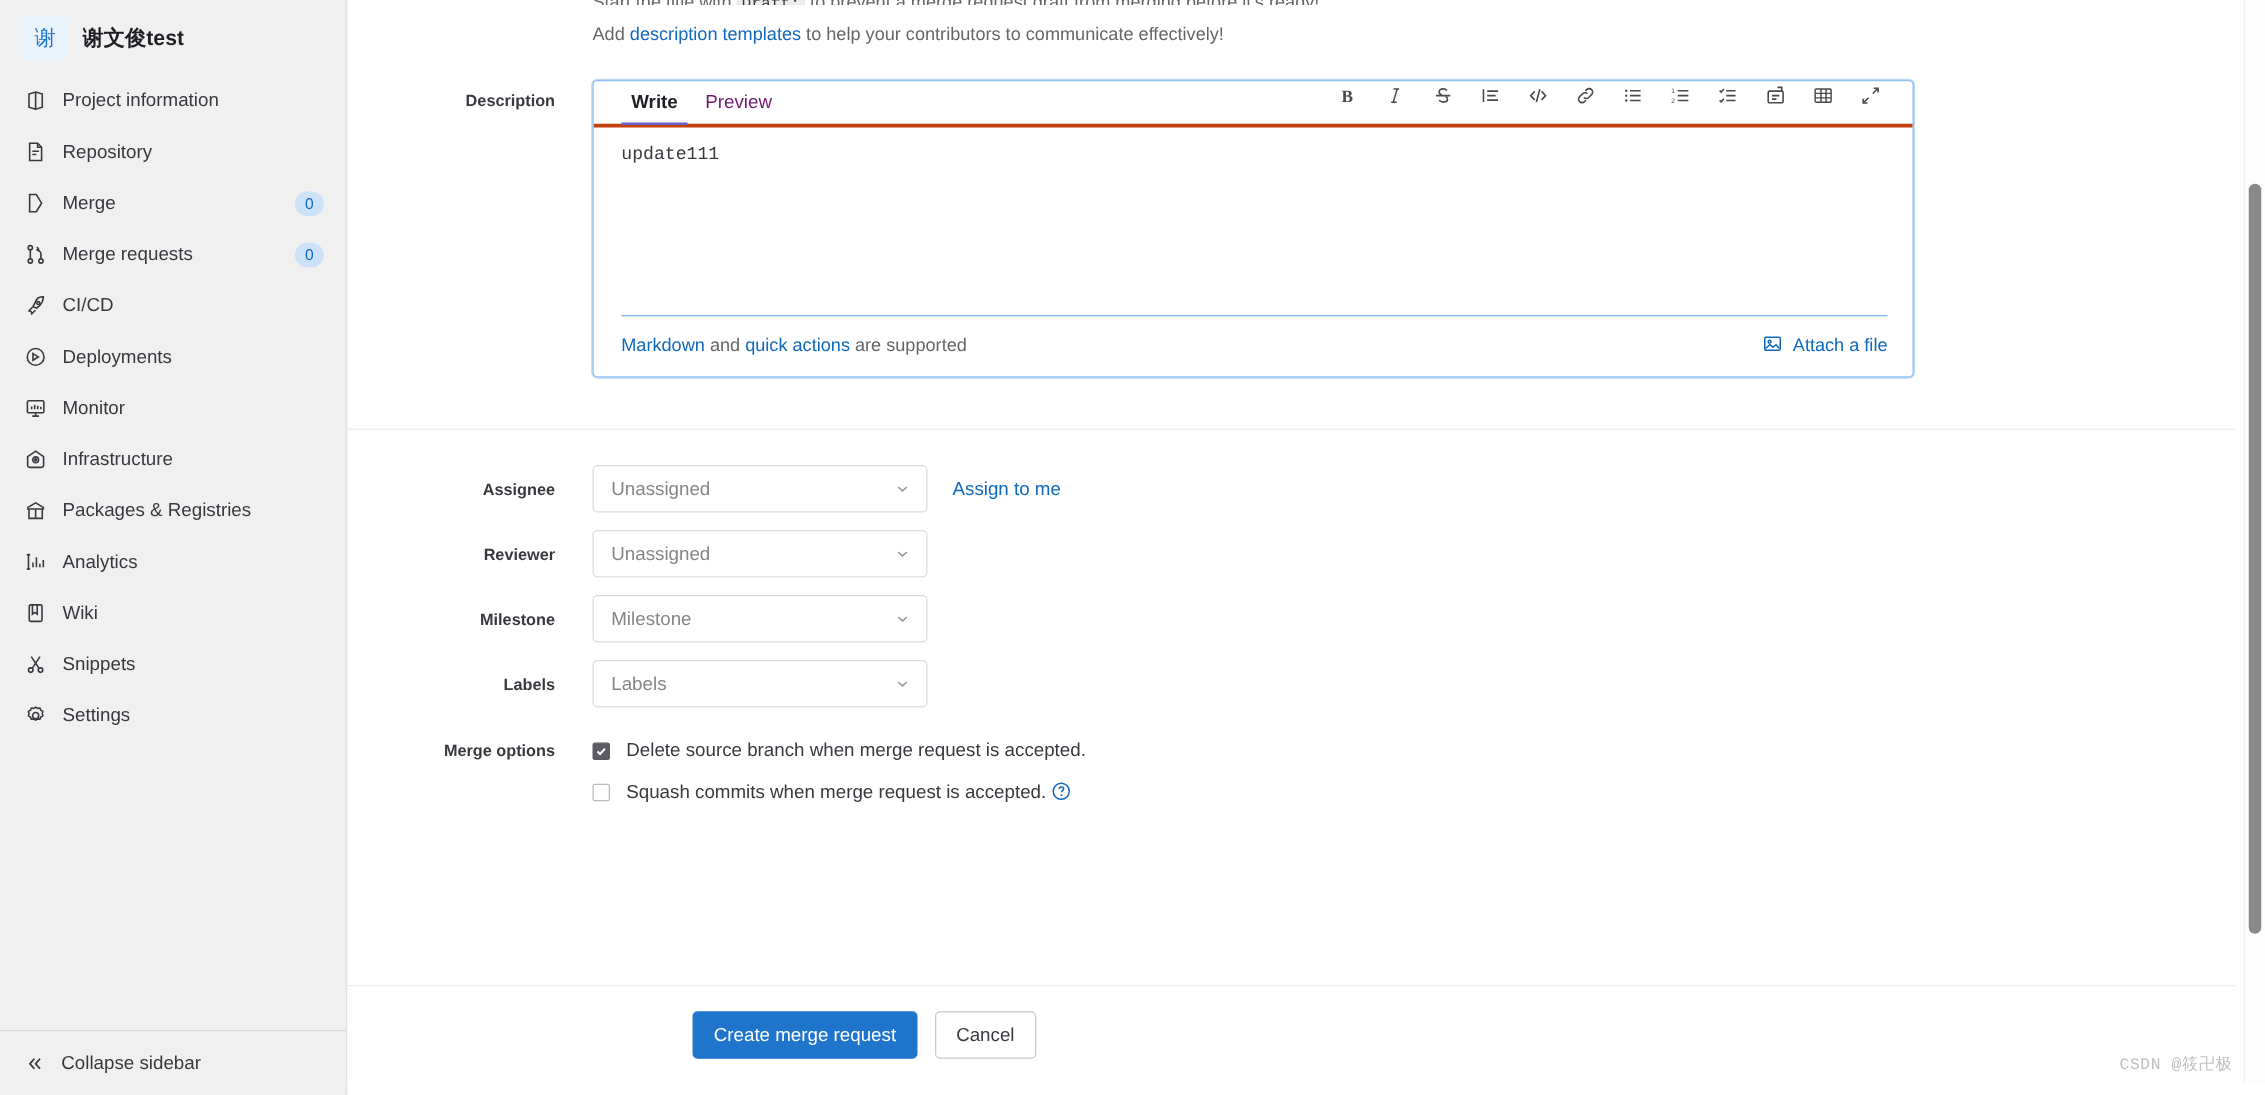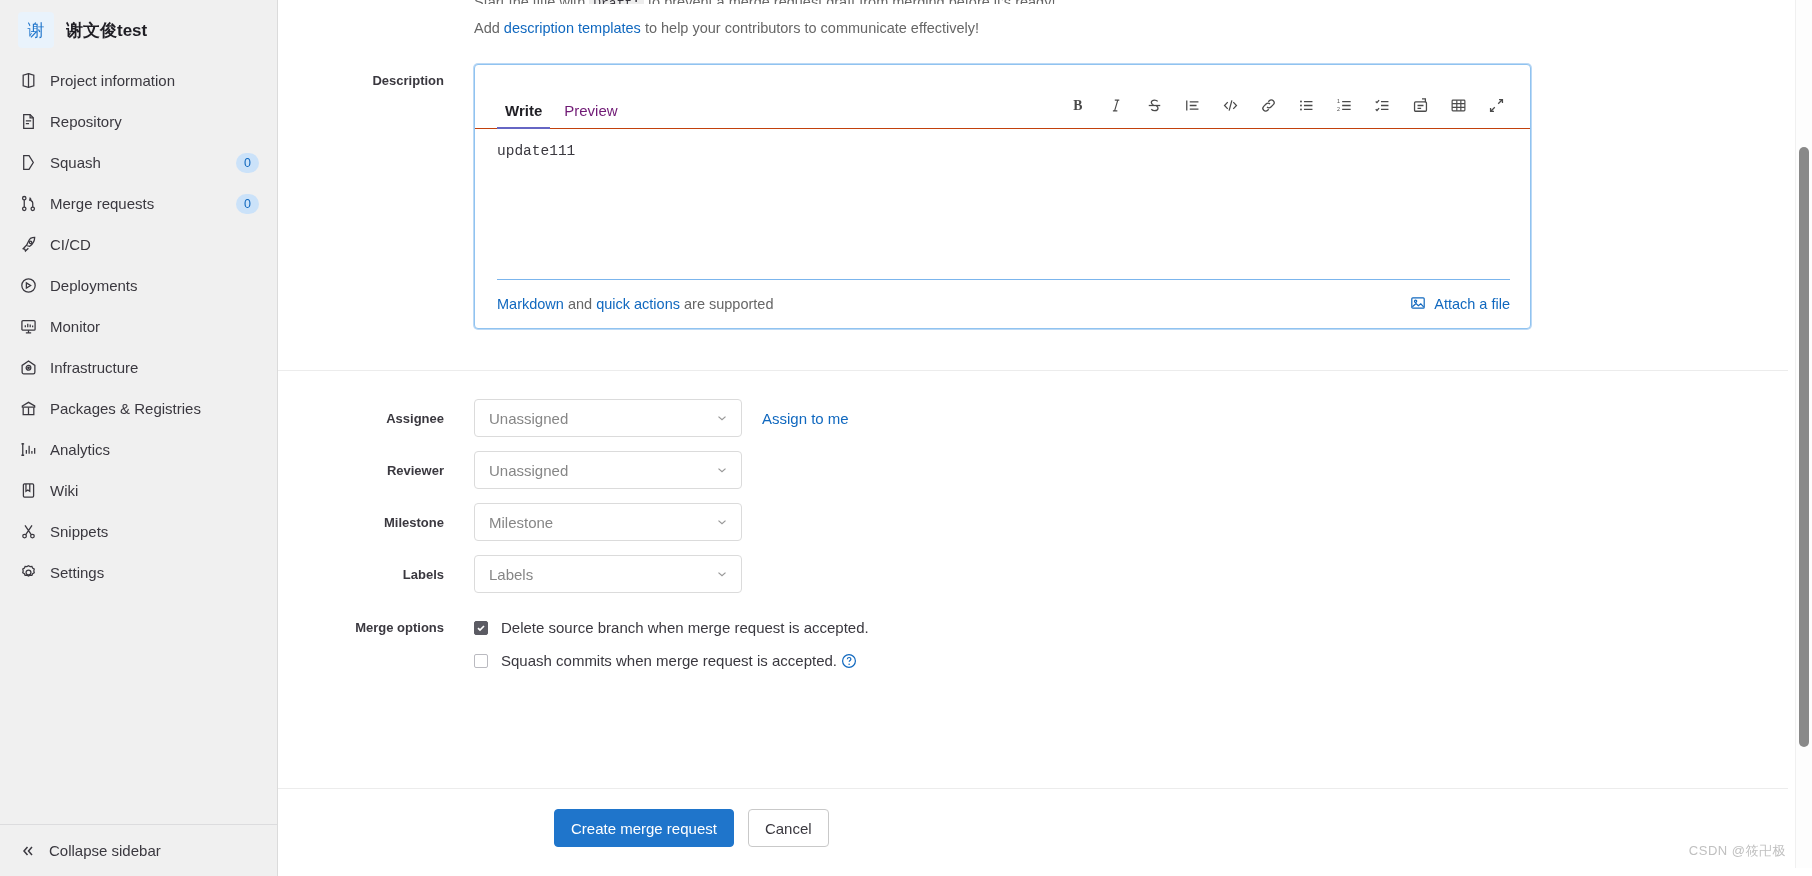--- a/index.html
+++ b/index.html
@@ -95,22 +95,22 @@
   .editor {
     width: 1057px;
     border: 1px solid #90c3f0;
     border-radius: 4px;
     box-shadow: 0 0 0 1px #bcd9f5;
     background: #fff;
   }
   .editor-top {
     display: flex; align-items: flex-end; justify-content: space-between;
     padding: 0 20px 0 22px;
-    border-bottom: 1px solid #c2410c;
-    height: 64px;
+    border-bottom: 3px solid #c2410c;
+    height: 37px;
   }
   .tabs { display: flex; align-items: flex-end; height: 100%; gap: 6px; }
   .tab {
     font-size: 15px; padding: 0 8px 10px 8px; cursor: pointer;
     color: #701a75; position: relative; line-height: 1;
     padding-top: 22px;
   }
   .tab.active { color: #1f1e24; font-weight: bold; }
   .tab.active::after {
     content: ""; position: absolute; left: 0; right: 0; bottom: -1px;
@@ -199,21 +199,21 @@
     background: #fdfdfd; border-left: 1px solid #f0f0f0;
   }
   .scrollbar-thumb {
     position: absolute; top: 155px; left: 3px;
     width: 10px; height: 600px; border-radius: 5px; background: #898989;
     cursor: pointer;
   }
   .watermark {
     position: absolute; right: 26px; bottom: 8px;
     font-size: 13px; color: #c0c0c0; letter-spacing: .5px;
-    pointer-events: none; user-select: none;
+    pointer-events: none; user-select: none; font-family: Liberation Mono, monospace;
   }
 </style>
 </head>
 <body>
 
 <div class="app">
 
   <aside class="sidebar">
     <div class="project-header">
       <div class="project-avatar">谢</div>
@@ -239,21 +239,21 @@
             </svg>
         </span>
         <span class="nav-label">Repository</span>
       </li>
       <li class="nav-item">
         <span class="nav-icon">
           <svg width="17" height="17" viewBox="0 0 16 16" fill="none" stroke="currentColor" stroke-width="1.2">
               <path d="M3.5 1.5h5l4 6.5-4 6.5h-5z"></path>
             </svg>
         </span>
-        <span class="nav-label">Squash</span>
+        <span class="nav-label">Merge</span>
         <span class="nav-badge">0</span>
       </li>
       <li class="nav-item">
         <span class="nav-icon">
           <svg width="17" height="17" viewBox="0 0 16 16" fill="none" stroke="currentColor" stroke-width="1.2">
               <circle cx="4" cy="3" r="1.6"></circle>
               <circle cx="4" cy="13" r="1.6"></circle>
               <circle cx="12" cy="13" r="1.6"></circle>
               <path d="M4 4.6v6.8"></path>
               <path d="M12 11.4V7.5c0-2-2-2-3-3.5"></path>

